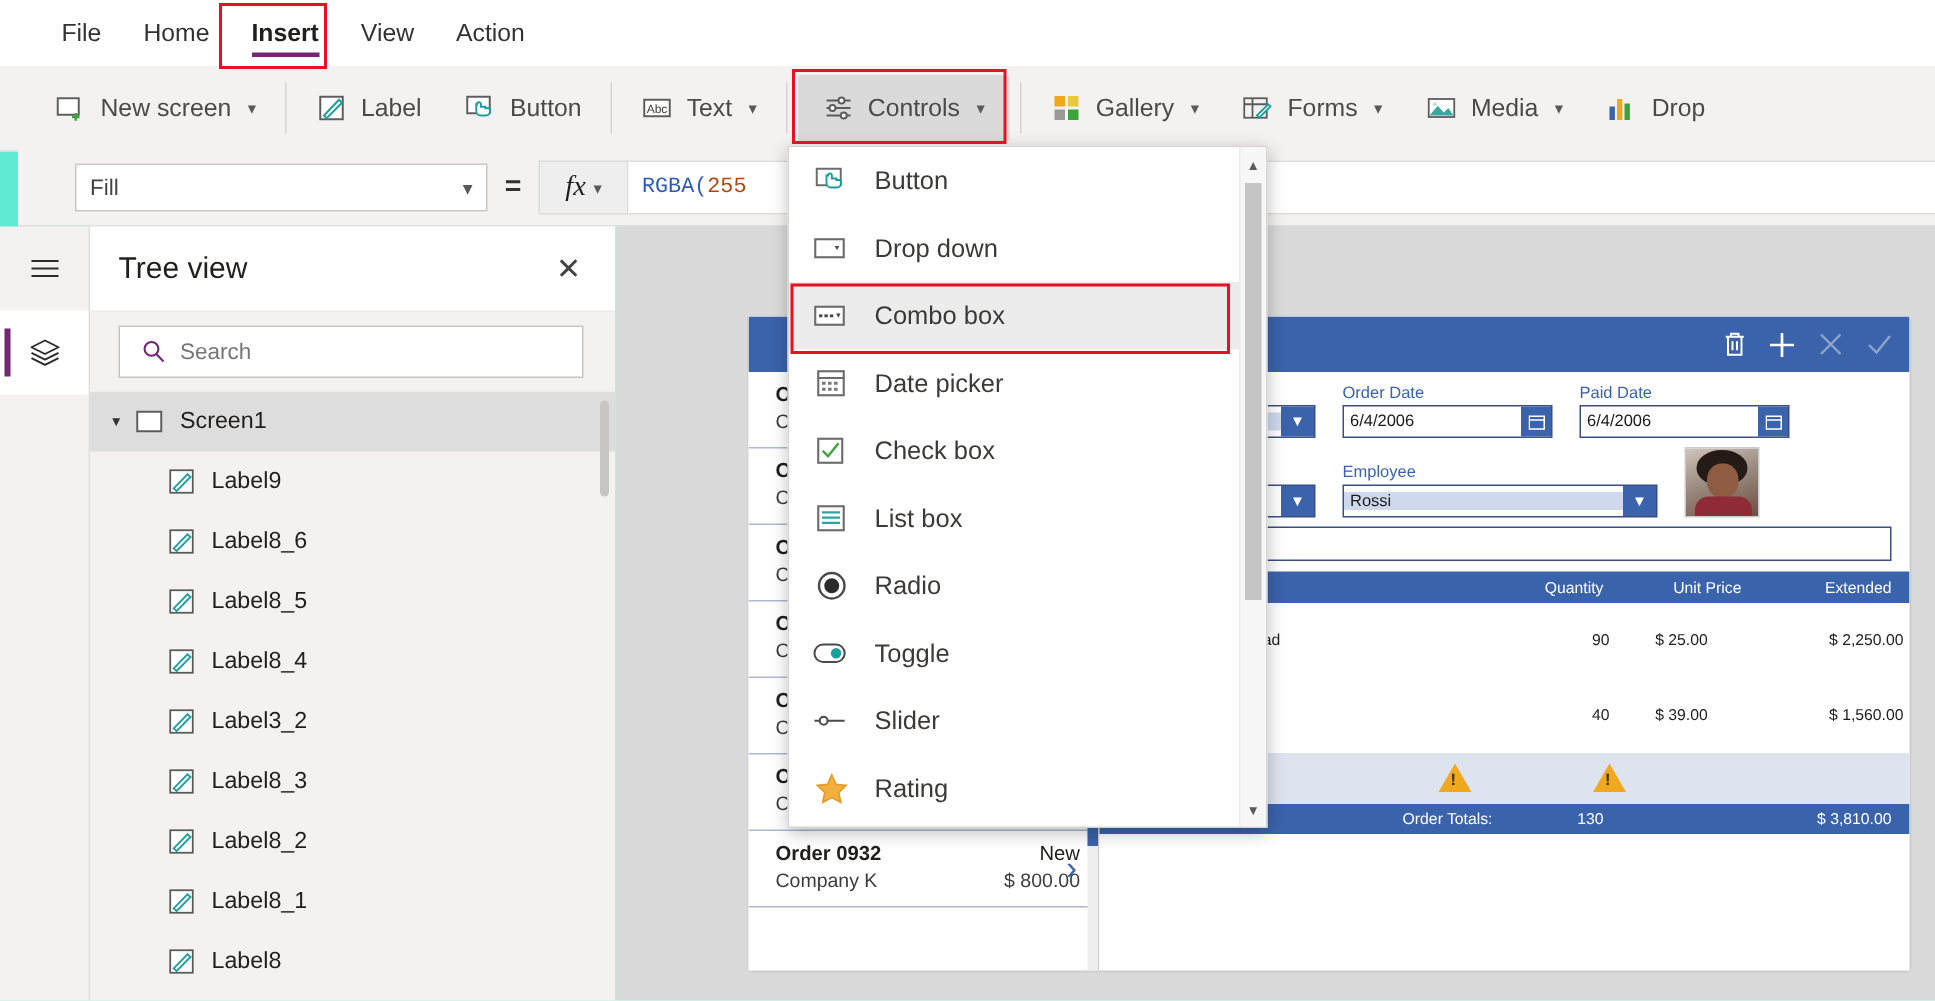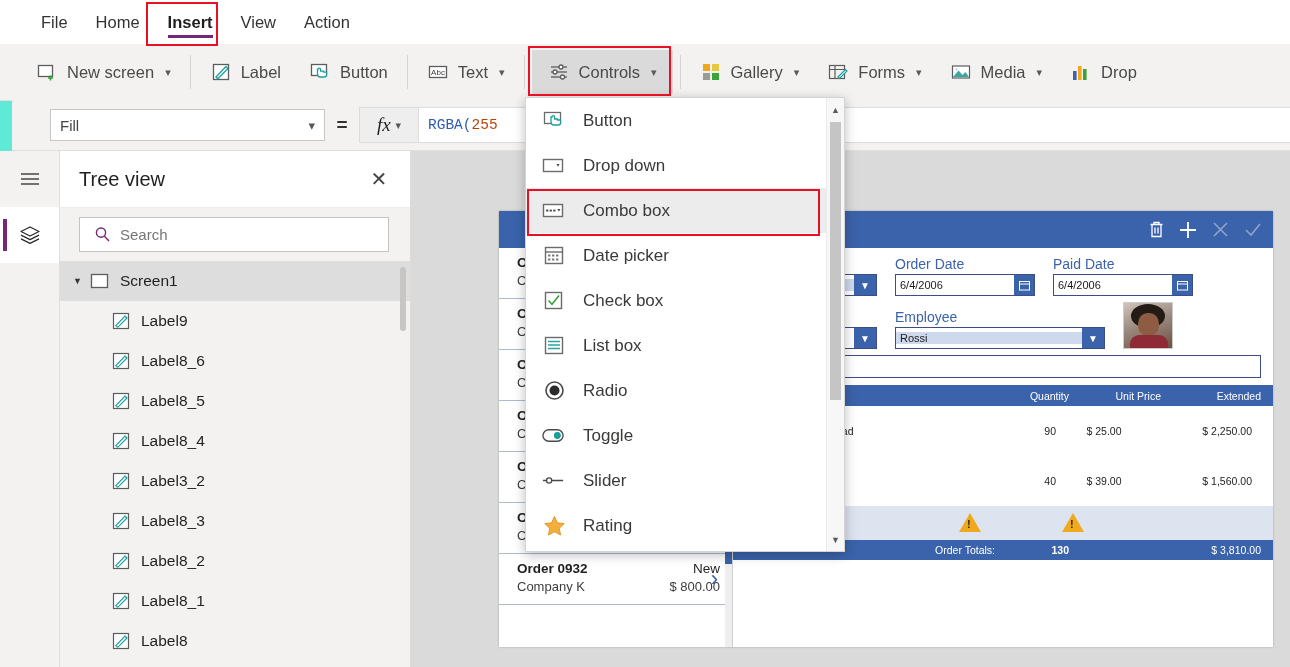--- a/index.html
+++ b/index.html
@@ -293,21 +293,21 @@
   .dhead .dtitle {
     color: #ffffff; font-size: 17px; font-weight: bold;
     letter-spacing: .2px;
   }
   .dhead .dacts { margin-left: auto; display: flex; align-items: center; gap: 13px; }
   .dhead .dacts span { cursor: pointer; display: flex; }
   .dfields { padding: 8px 0 0 0; position: relative; }
   .frow { display: flex; padding: 0 12px; margin-bottom: 6px; }
   .fld { margin-right: 18px; }
   .fld .flab {
-    font-size: 14px; color: #3b63ab;
+    font-size: 11px; color: #3b63ab;
     margin-bottom: 2px; white-space: nowrap;
   }
   .fctl {
     height: 22px;
     border: 1px solid #3b4f86;
     background: #ffffff;
     display: flex; align-items: center;
     box-sizing: border-box;
   }
   .fctl .fval {
@@ -367,21 +367,21 @@
   .dth .c3 { width: 92px; text-align: right; }
   .dth .c4 { width: 100px; text-align: right; padding-right: 12px; }
   .dtr {
     height: 50px;
     display: flex; align-items: center;
     font-size: 10.5px; color: #1d1d1d;
   }
   .dtr .c1 { flex: 1; padding-left: 12px; }
   .dtr .c2 { width: 74px; text-align: right; }
   .dtr .c3 { width: 96px; text-align: center; }
-  .dtr .c4 { width: 100px; text-align: right; padding-right: 21px; }
+  .dtr .c4 { width: 100px; text-align: right; padding-right: 4px; }
   .warnrow {
     position: relative;
     height: 34px; background: #dde4f0;
   }
   .warn {
     position: absolute; top: 7px;
     width: 0; height: 0;
     border-left: 11px solid transparent;
     border-right: 11px solid transparent;
     border-bottom: 19px solid #f0a81e;
@@ -390,21 +390,21 @@
     content: "!";
     position: absolute; left: -3px; top: 5px;
     font-size: 11px; color: #3a2a00; font-weight: bold;
   }
   .totrow {
     height: 20px; background: #3b63ab;
     display: flex; align-items: center;
     color: #ffffff; font-size: 10.5px;
   }
   .totrow .c1 { flex: 1; text-align: right; }
-  .totrow .c2 { width: 74px; text-align: right; font-weight: bold; }
+  .totrow .c2 { width: 74px; text-align: right; }
   .totrow .c3 { width: 92px; }
   .totrow .c4 { width: 100px; text-align: right; padding-right: 12px; }
 
   
   .ddmenu {
     position: absolute;
     left: 525px; top: 97px;
     width: 318px; height: 453px;
     background: #ffffff;
     border: 1px solid #d6d4d2;

